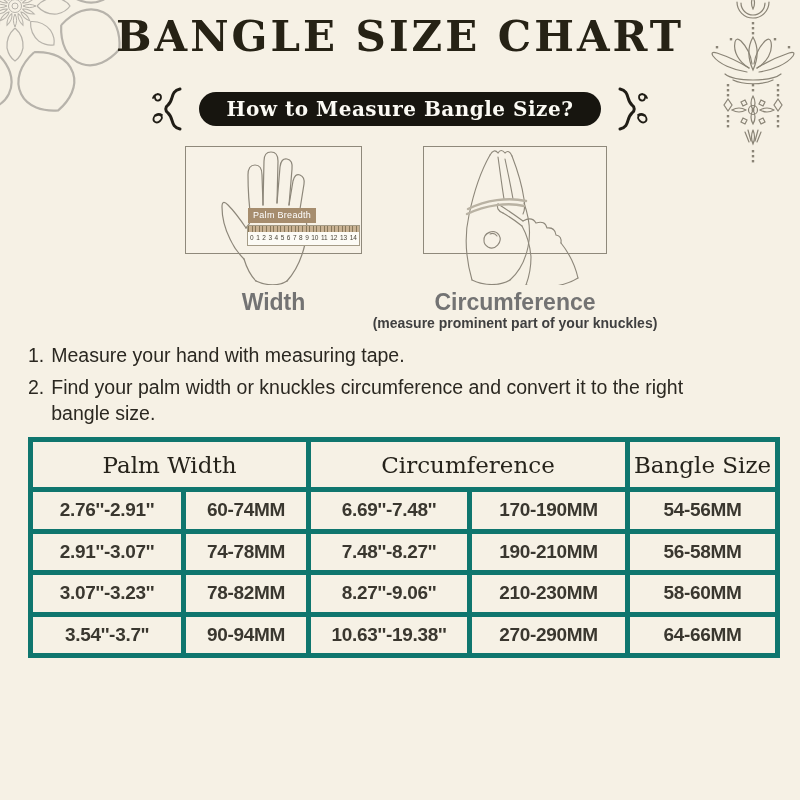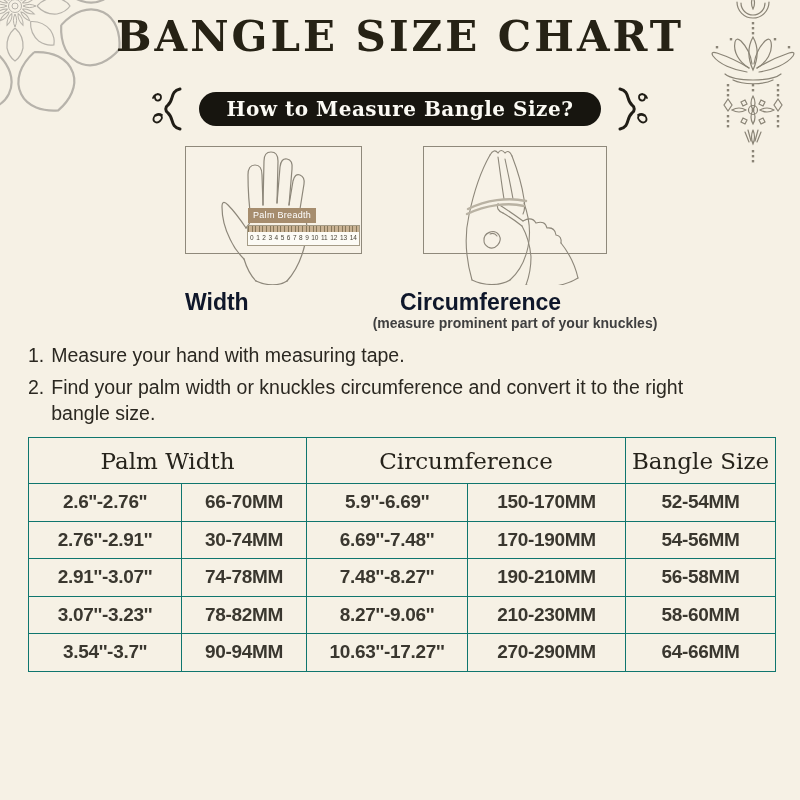--- a/index.html
+++ b/index.html
@@ -62,22 +62,22 @@
     background-image:repeating-linear-gradient(to right,#87775a 0,#87775a 1px,transparent 1px,transparent 3.6px);
   }
   .ruler-numbers{
     display:flex;justify-content:space-between;
     padding:1px 2px 0 2px;
     font-size:6.5px;line-height:1.4;color:#494538;
   }
 
   
   .measure-label{
-    position:absolute;top:289px;
-    font-size:23px;font-weight:bold;color:#0f172a;
+    position:absolute;top:289px;text-align:center;
+    font-size:23px;font-weight:bold;color:#737373;
   }
   #label-width{left:185px;width:177px;}
   #label-circ{left:400px;width:230px;}
   .measure-note{
     position:absolute;top:315px;left:365px;width:300px;
     text-align:center;font-size:14px;font-weight:bold;color:#404040;
   }
 
   
   .instructions{position:absolute;left:28px;top:343px;width:700px;}
@@ -85,21 +85,21 @@
     color:#2b2821;margin-bottom:7px;}
   .instr-num{flex:0 0 auto;}
   .instr-text{max-width:640px;}
 
   
   .size-table{
     position:absolute;left:28px;top:437px;width:747px;
     border-collapse:collapse;table-layout:fixed;
   }
   .size-table th,.size-table td{
-    border:1px solid #0f766e;text-align:center;
+    border:5px solid #0f766e;text-align:center;
     background:#f6f1e5;
   }
   .size-table th{
     font-family:"DejaVu Serif", serif;font-weight:500;
     font-size:23px;color:#26231b;height:45px;padding:0;
   }
   .size-table td{
     font-size:19px;font-weight:600;color:#3a372f;
     height:36.5px;padding:0;letter-spacing:-0.3px;
   }
@@ -310,29 +310,22 @@
   </colgroup>
   <thead>
     <tr>
         <th colspan="2">Palm Width</th>
         <th colspan="2">Circumference</th>
         <th colspan="1">Bangle Size</th>
       </tr>
   </thead>
   <tbody>
       <tr>
-        <td>2.6''-2.76''</td>
-        <td>66-70MM</td>
-        <td>5.9''-6.69''</td>
-        <td>150-170MM</td>
-        <td>52-54MM</td>
-      </tr>
-      <tr>
         <td>2.76''-2.91''</td>
-        <td>30-74MM</td>
+        <td>60-74MM</td>
         <td>6.69''-7.48''</td>
         <td>170-190MM</td>
         <td>54-56MM</td>
       </tr>
       <tr>
         <td>2.91''-3.07''</td>
         <td>74-78MM</td>
         <td>7.48''-8.27''</td>
         <td>190-210MM</td>
         <td>56-58MM</td>
@@ -340,18 +333,18 @@
       <tr>
         <td>3.07''-3.23''</td>
         <td>78-82MM</td>
         <td>8.27''-9.06''</td>
         <td>210-230MM</td>
         <td>58-60MM</td>
       </tr>
       <tr>
         <td>3.54''-3.7''</td>
         <td>90-94MM</td>
-        <td>10.63''-17.27''</td>
+        <td>10.63''-19.38''</td>
         <td>270-290MM</td>
         <td>64-66MM</td>
       </tr>
     </tbody>
 </table>
 
 </body></html>

